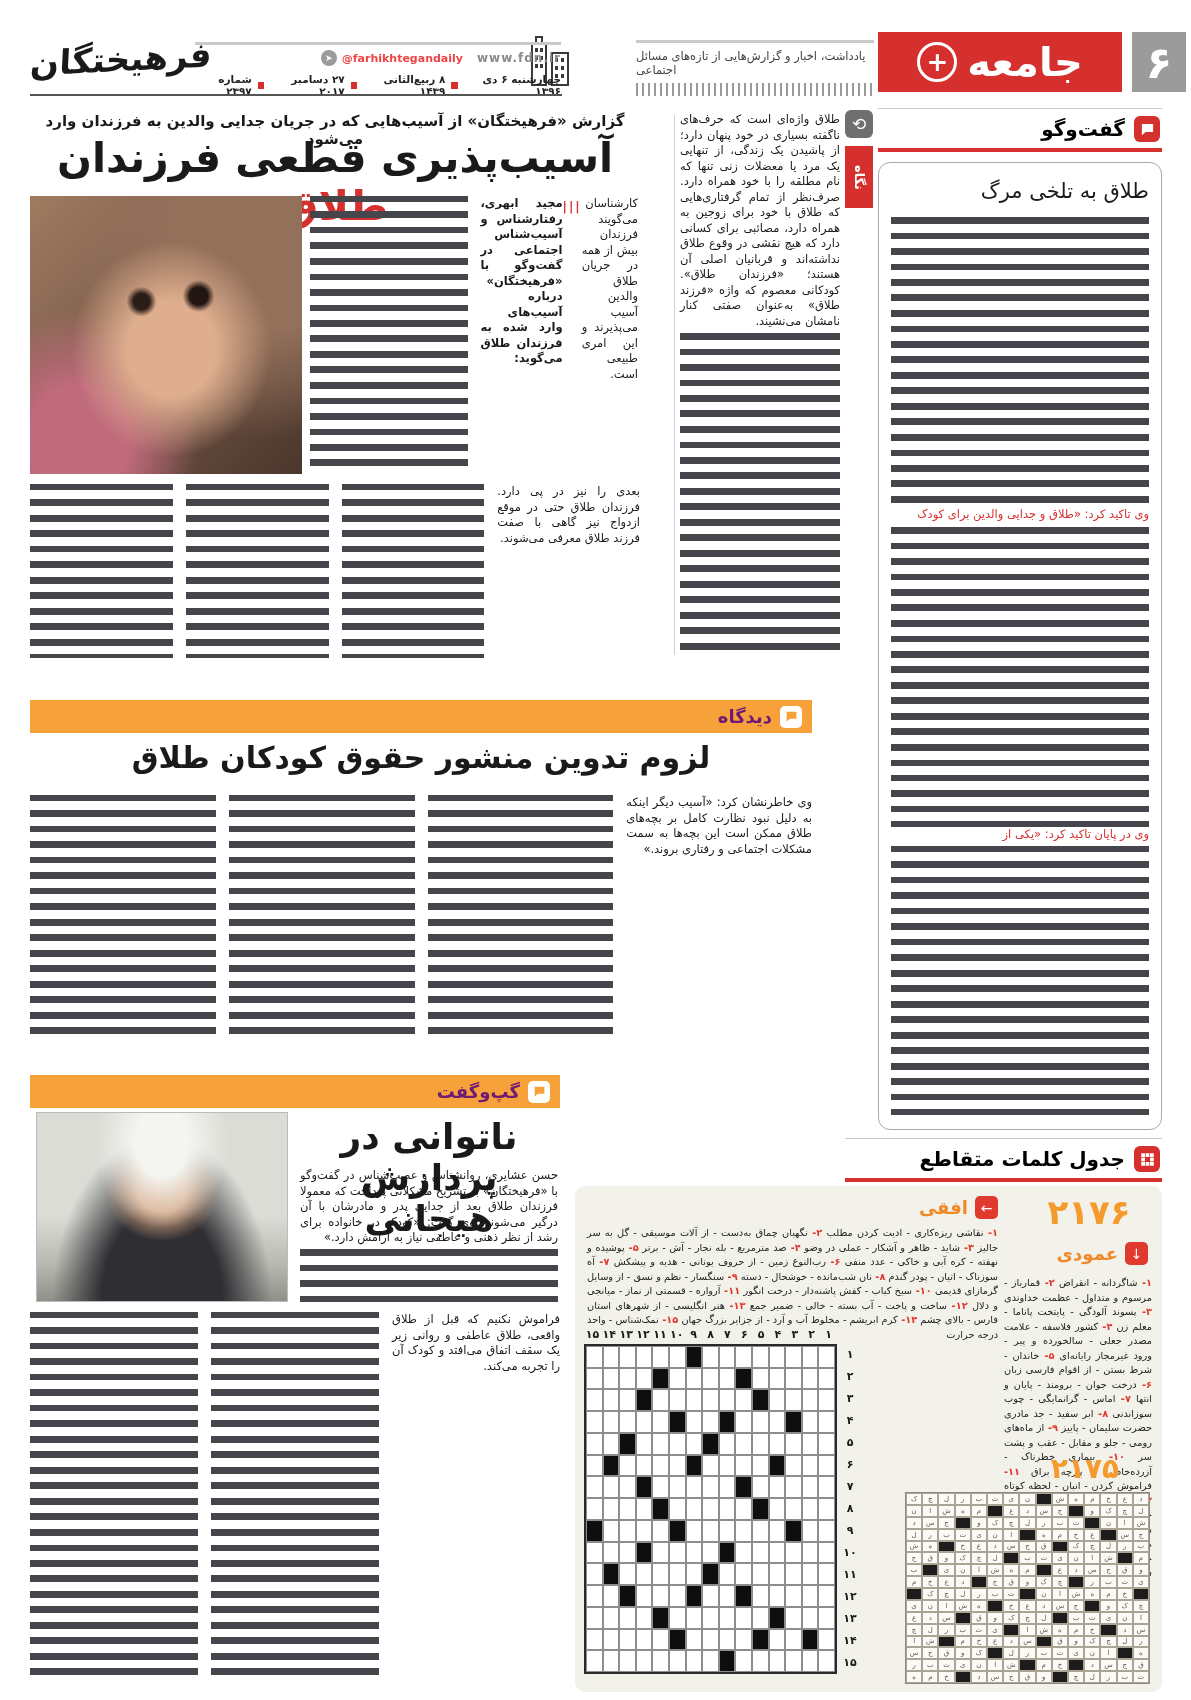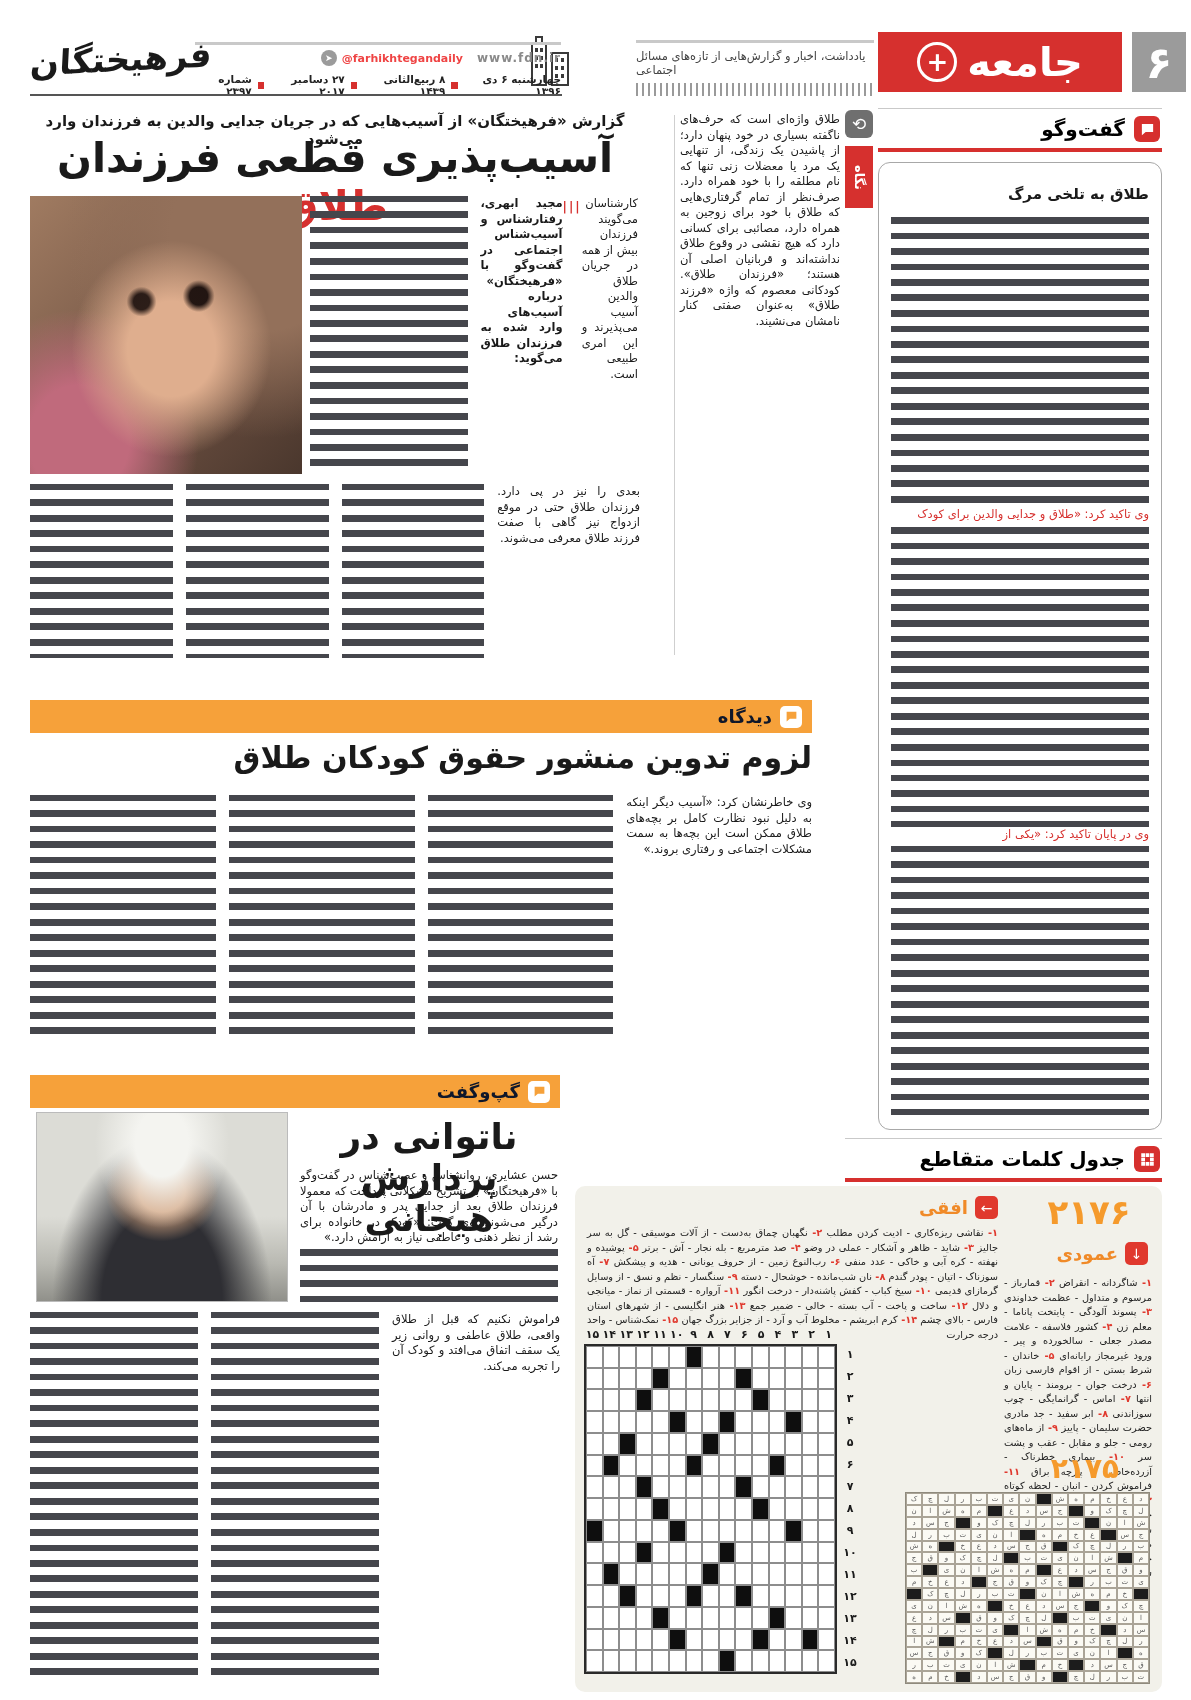--- a/index.html
+++ b/index.html
@@ -65,28 +65,28 @@
   .sec-head{border-top:1px solid #c9c9c9;}
   .sec-row{display:flex;align-items:center;gap:9px;padding:7px 2px 6px 2px;}
   .sec-icon{width:26px;height:26px;background:#d6302e;border-radius:6px;display:flex;
     align-items:center;justify-content:center;flex:0 0 26px;}
   .sec-label{font-weight:bold;font-size:20px;color:#000000;}
   .sec-underline{height:4px;background:#d6302e;}
 
   
   .gft-box{right:29px;top:162px;width:284px;height:968px;border:1px solid #a8a8a8;border-radius:12px;
     padding:14px 12px;box-sizing:border-box;display:flex;flex-direction:column;background:#fff;}
-  .gft-title{font-size:15px;font-weight:bold;margin:8px 0 10px 0;}
+  .gft-title{font-size:21px;font-weight:normal;margin:2px 0 10px 0;}
   .redline{color:#d6302e;}
 
   
   .obar{background:#f6a13a;height:33px;display:flex;align-items:center;gap:8px;padding:0 10px;box-sizing:border-box;}
   .obar-icon{width:22px;height:22px;background:#fff;border-radius:5px;display:flex;align-items:center;justify-content:center;flex:0 0 22px;}
-  .obar-label{color:#0f172a;font-weight:bold;font-size:18px;}
-  .didgah-title{left:30px;top:740px;width:782px;text-align:right;font-size:30px;font-weight:bold;}
+  .obar-label{color:#701a75;font-weight:bold;font-size:18px;}
+  .didgah-title{left:30px;top:740px;width:782px;text-align:center;font-size:30px;font-weight:bold;}
   .gap-title{left:300px;top:1116px;width:258px;text-align:center;font-size:36px;font-weight:bold;}
   .photo-man{left:36px;top:1112px;width:252px;height:190px;border:1px solid #bbb;box-sizing:border-box;
     background:
       radial-gradient(ellipse at 50% 16%, #f4f4f0 0 15%, rgba(244,244,240,0) 38%),
       radial-gradient(ellipse at 50% 42%, #d2a37f 0 13%, rgba(210,163,127,0) 32%),
       radial-gradient(ellipse at 50% 100%, #2e2e33 0 34%, rgba(46,46,51,0) 62%),
       linear-gradient(to bottom,#dcdcd6 0 55%,#b9b9b2 80%,#90908a);}
 
   
   .cw-panel{right:29px;top:1186px;width:587px;height:506px;background:#f2f1ea;border-radius:10px;}
@@ -204,21 +204,21 @@
       </div>
     <div class="col body-txt">
         <div class="greek fill"></div>
       </div>
     <div class="col body-txt">
         <div class="greek fill"></div>
       </div>
   </div>
 
   <div class="abs vline" style="right:516px;top:115px;height:540px;"></div>
-  <div class="abs body-txt" style="right:351px;width:160px;top:112px;height:546px;display:flex;flex-direction:row;">
+  <div class="abs body-txt" style="right:351px;width:160px;top:112px;height:546px;display:flex;flex-direction:column;">
     <div>طلاق واژه‌ای است که حرف‌های ناگفته بسیاری در خود پنهان دارد؛ از پاشیدن یک زندگی، از تنهایی یک مرد یا معضلات زنی تنها که نام مطلقه را با خود همراه دارد. صرف‌نظر از تمام گرفتاری‌هایی که طلاق با خود برای زوجین به همراه دارد، مصائبی برای کسانی دارد که هیچ نقشی در وقوع طلاق نداشته‌اند و قربانیان اصلی آن هستند؛ «فرزندان طلاق». کودکانی معصوم که واژه «فرزند طلاق» به‌عنوان صفتی کنار نامشان می‌نشیند.</div>
     <div class="greek" style="flex:1;margin-top:4px;"></div>
   </div>
   <div class="abs negah-icon">⟲</div>
   <div class="abs negah-tab">نگاه</div>
 
   <div class="abs sec-head" style="right:29px;top:108px;width:284px;">
     <div class="sec-row">
       <span class="sec-icon">
         <svg width="15" height="15" viewBox="0 0 24 24">

